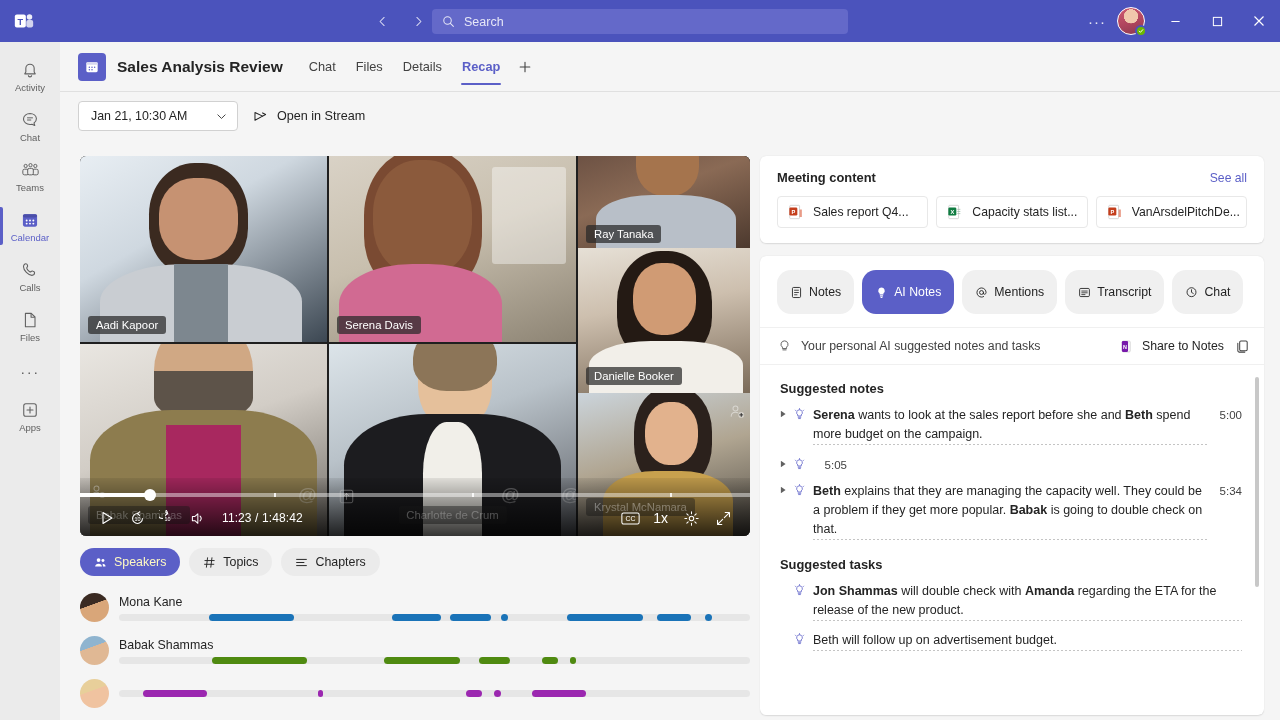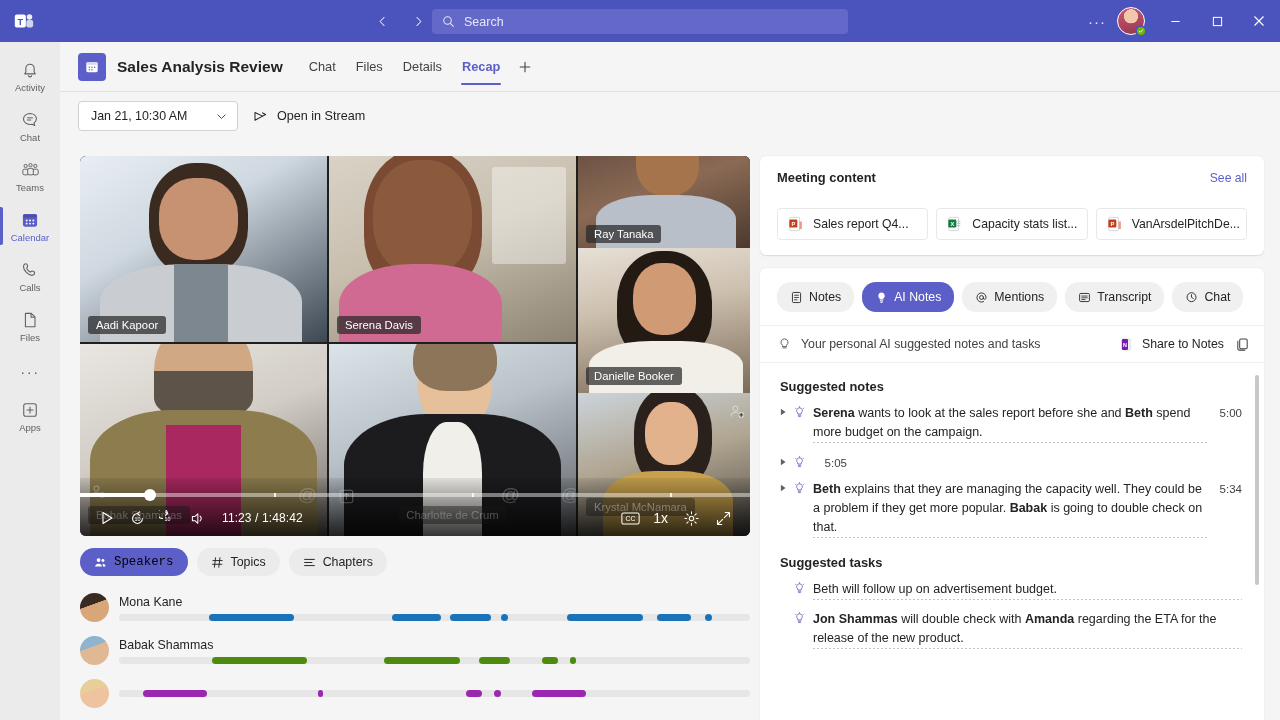--- a/index.html
+++ b/index.html
@@ -141,47 +141,47 @@
   .ctrl-right { margin-left: auto; display: flex; align-items: center; gap: 2px; }
   .speed { font-size: 14px; padding: 0 6px; }
 
   
   .speakersec { position: absolute; left: 20px; top: 506px; width: 670px; height: 214px; }
   .pillrow { display: flex; gap: 9px; margin-bottom: 14px; }
   .pill {
     height: 28px; border-radius: 14px; background: #ebebeb; color: #242424;
     display: flex; align-items: center; gap: 7px; padding: 0 14px; font-size: 12.4px;
   }
-  .pill.active { background: #5b5fc7; color: #000000; font-family: Liberation Mono, monospace; }
+  .pill.active { background: #5b5fc7; color: #fef9c3; }
   .speakerrow { display: flex; align-items: center; gap: 10px; margin-bottom: 8px; height: 35px; }
   .spk-av { width: 29px; height: 29px; border-radius: 50%; overflow: hidden; position: relative; flex-shrink: 0; }
   .spk-right { flex: 1; }
   .spk-name { font-size: 12.4px; color: #242424; margin-bottom: 5px; }
   .track { position: relative; height: 7px; border-radius: 4px; background: #e6e6e6; }
   .seg { position: absolute; top: 0; height: 7px; border-radius: 4px; }
 
   
   .rightcol { position: absolute; left: 700px; top: 114px; width: 504px; }
   .card { background: #ffffff; border-radius: 6px; box-shadow: 0 .3px 1.5px rgba(0,0,0,.1), 0 .15px .45px rgba(0,0,0,.07); }
 
   .mc { padding: 14px 17px 15px 17px; }
-  .mc-head { display: flex; align-items: center; justify-content: space-between; margin-bottom: 23px; gap: 24px; }
+  .mc-head { display: flex; align-items: center; justify-content: space-between; margin-bottom: 11px; gap: 24px; }
   .mc-title { font-size: 12.9px; color: #242424; font-weight: 600; }
   .mc-seeall { font-size: 12.2px; color: #5b5fc7; }
   .chips { display: flex; gap: 8px; }
   .chip {
     flex: 1; height: 32px; border: 1px solid #e8e8e8; border-radius: 4px;
     display: flex; align-items: center; gap: 9px; padding: 0 10px;
     font-size: 12.2px; color: #242424; overflow: hidden; white-space: nowrap;
   }
 
   .notescard { margin-top: 13px; height: 459px; display: flex; flex-direction: column; overflow: hidden; }
   .tabpills { display: flex; gap: 8px; padding: 14px 17px 13px 17px; }
   .tpill {
-    height: 30px; border-radius: 14px; background: #f0f0f0; color: #242424;
+    height: 44px; border-radius: 14px; background: #f0f0f0; color: #242424;
     display: flex; align-items: center; gap: 6px; padding: 0 13px; font-size: 12.3px;
   }
   .tpill.active { background: #5b5fc7; color: #ffffff; }
   .subhdr {
     display: flex; align-items: center; padding: 0 14px 0 17px; height: 38px;
     border-top: 1px solid #f0f0f0; border-bottom: 1px solid #f0f0f0;
   }
   .subhdr-txt { font-size: 12.3px; color: #424242; margin-left: 9px; }
   .subhdr-right { margin-left: auto; display: flex; align-items: center; gap: 11px; }
   .share-notes { display: flex; align-items: center; gap: 7px; font-size: 12.3px; color: #242424; }
@@ -801,34 +801,34 @@
               <div class="taskitem">
                 <div class="caret"></div>
                 <div class="bulbcol">
                   <svg width="13" height="13" viewBox="0 0 16 16">
                     <path d="M8 2.2a3.5 3.5 0 00-2.1 6.3v1.4h4.2V8.5A3.5 3.5 0 008 2.2z" stroke="#5b5fc7" stroke-width="1" fill="none"></path>
                     <path d="M6.4 11.4h3.2M6.9 13h2.2" stroke="#5b5fc7" stroke-width="1" stroke-linecap="round"></path>
                     <path d="M8 .6v1M2.9 2.6l.7.7M13.1 2.6l-.7.7" stroke="#5b5fc7" stroke-width=".9" stroke-linecap="round"></path>
                   </svg>
                 </div>
                 <div class="notebody">
-                  <p>Beth will follow up on advertisement budget.</p>
+                  <p><b>Jon Shammas</b> will double check with <b>Amanda</b> regarding the ETA for the release of the new product.</p>
                 </div>
               </div>
               <div class="taskitem">
                 <div class="caret"></div>
                 <div class="bulbcol">
                   <svg width="13" height="13" viewBox="0 0 16 16">
                     <path d="M8 2.2a3.5 3.5 0 00-2.1 6.3v1.4h4.2V8.5A3.5 3.5 0 008 2.2z" stroke="#5b5fc7" stroke-width="1" fill="none"></path>
                     <path d="M6.4 11.4h3.2M6.9 13h2.2" stroke="#5b5fc7" stroke-width="1" stroke-linecap="round"></path>
                     <path d="M8 .6v1M2.9 2.6l.7.7M13.1 2.6l-.7.7" stroke="#5b5fc7" stroke-width=".9" stroke-linecap="round"></path>
                   </svg>
                 </div>
                 <div class="notebody">
-                  <p><b>Jon Shammas</b> will double check with <b>Amanda</b> regarding the ETA for the release of the new product.</p>
+                  <p>Beth will follow up on advertisement budget.</p>
                 </div>
               </div>
             </div>
           <div class="scrollbar"></div>
         </div>
       </div>
     </div>
 
   </div>
 </div>

